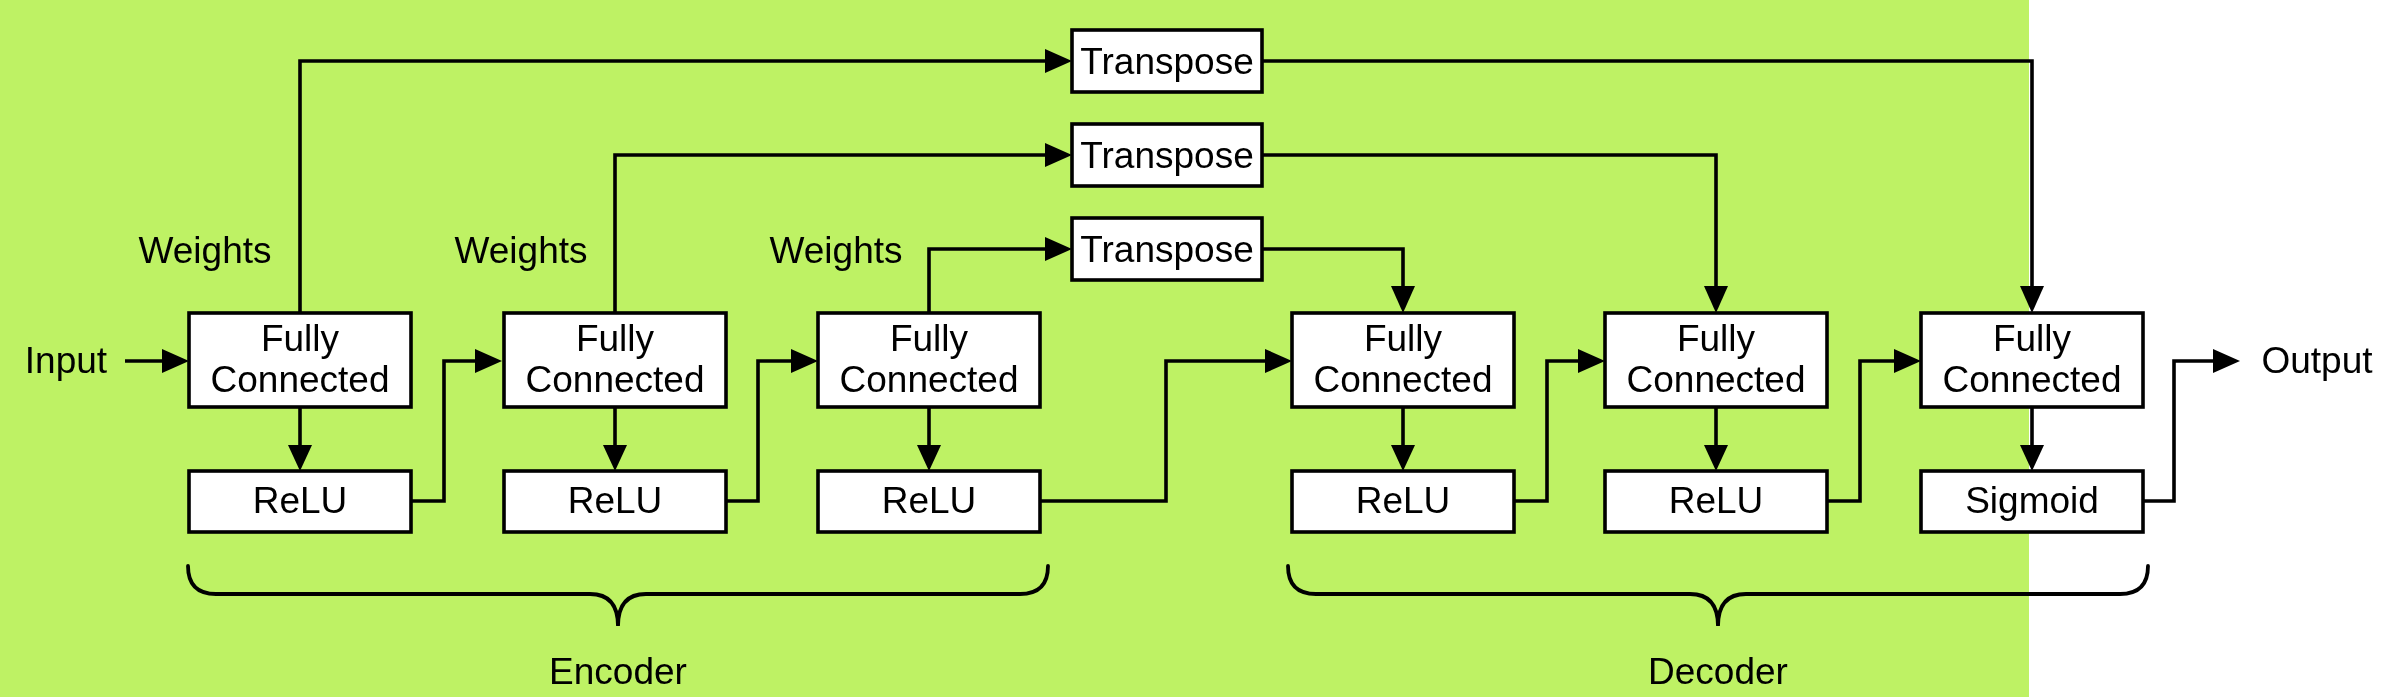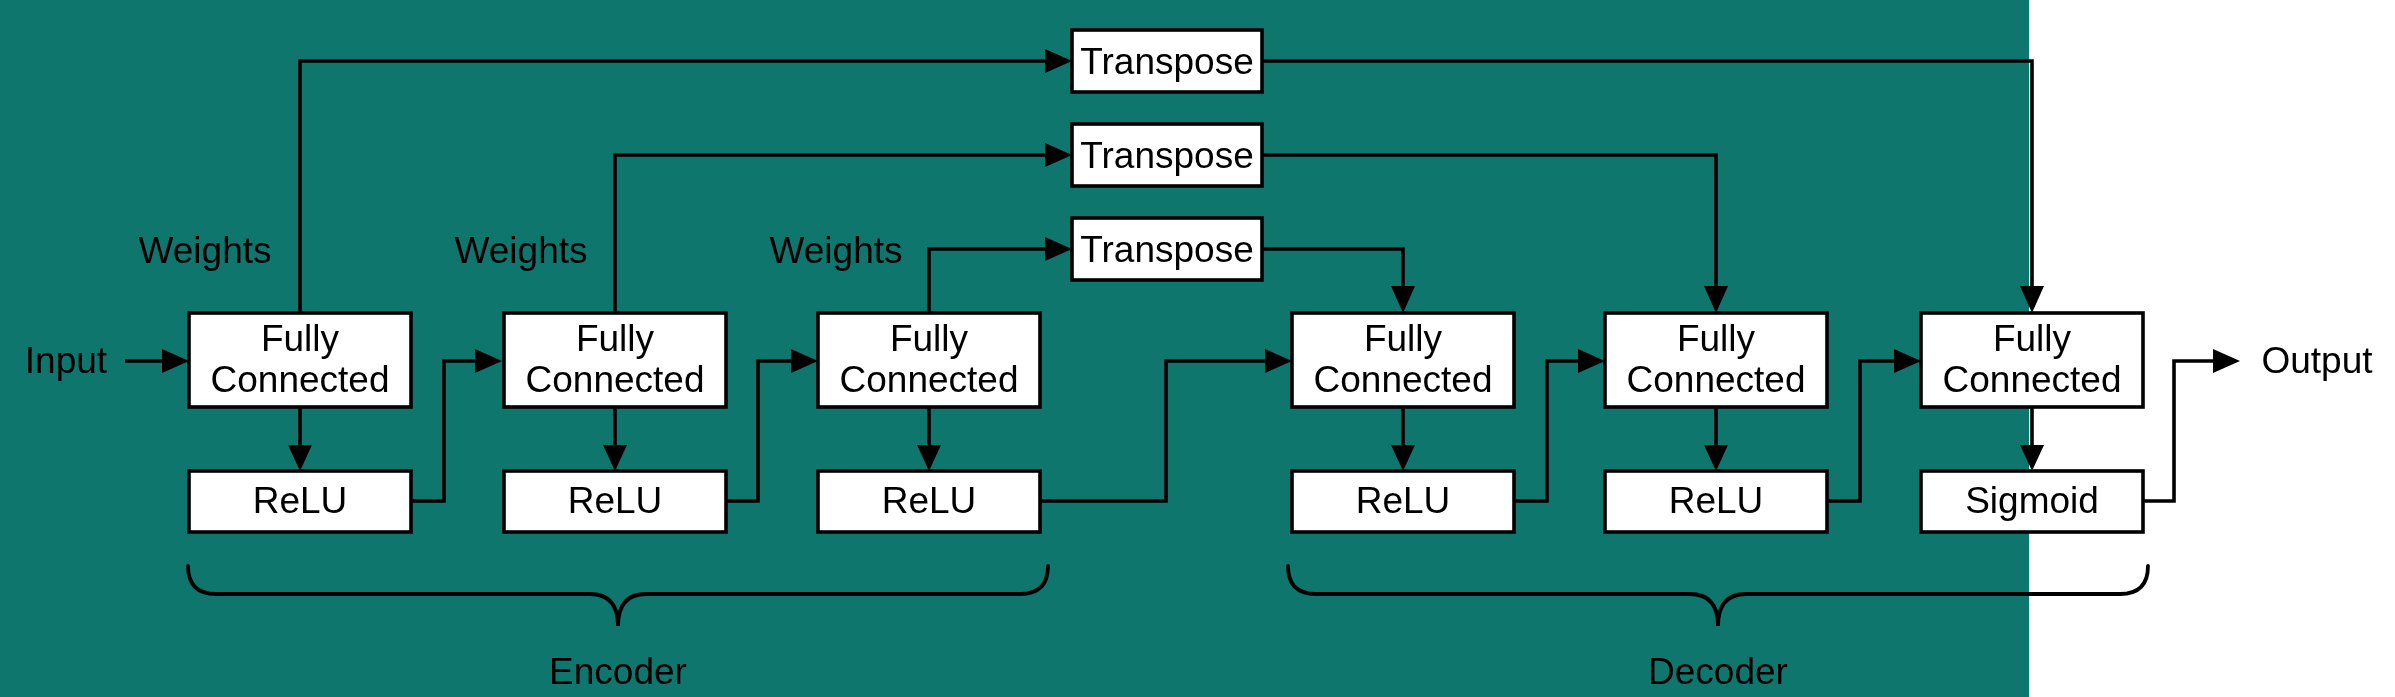--- a/index.html
+++ b/index.html
@@ -1,16 +1,16 @@
 <!DOCTYPE html>
 <html><head>
 <meta charset="utf-8">
 <style>
   html, body { margin: 0; padding: 0; background: #ffffff; }
-  .stage { width: 2029px; height: 697px; position: relative; background: #0f766e; }
+  .stage { width: 2029px; height: 697px; position: relative; background: #bef264; }
   svg { display: block; }
   .ln { fill: none; stroke: #000000; stroke-width: 3.6px; stroke-linejoin: miter; }
   .bx { fill: #ffffff; stroke: #000000; stroke-width: 3.6px; }
   .ah { fill: #000000; stroke: none; }
   .brace { fill: none; stroke: #000000; stroke-width: 3.8px; stroke-linecap: round; }
   text {
     font-family: "Liberation Sans", "DejaVu Sans", sans-serif;
     font-size: 37px;
     fill: #000000;
   }

